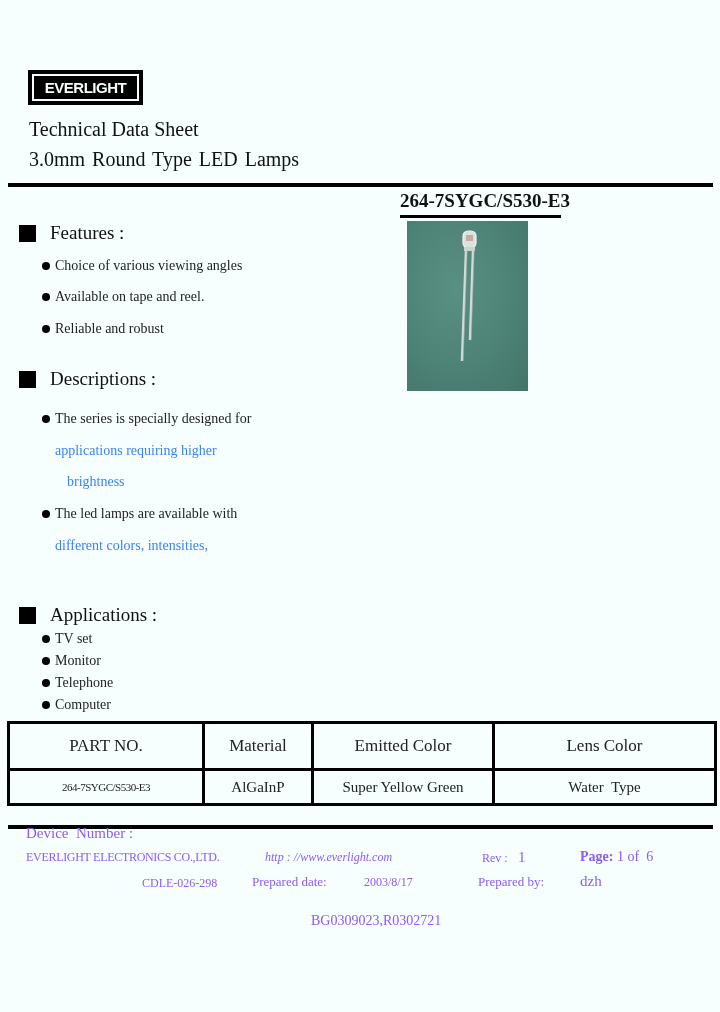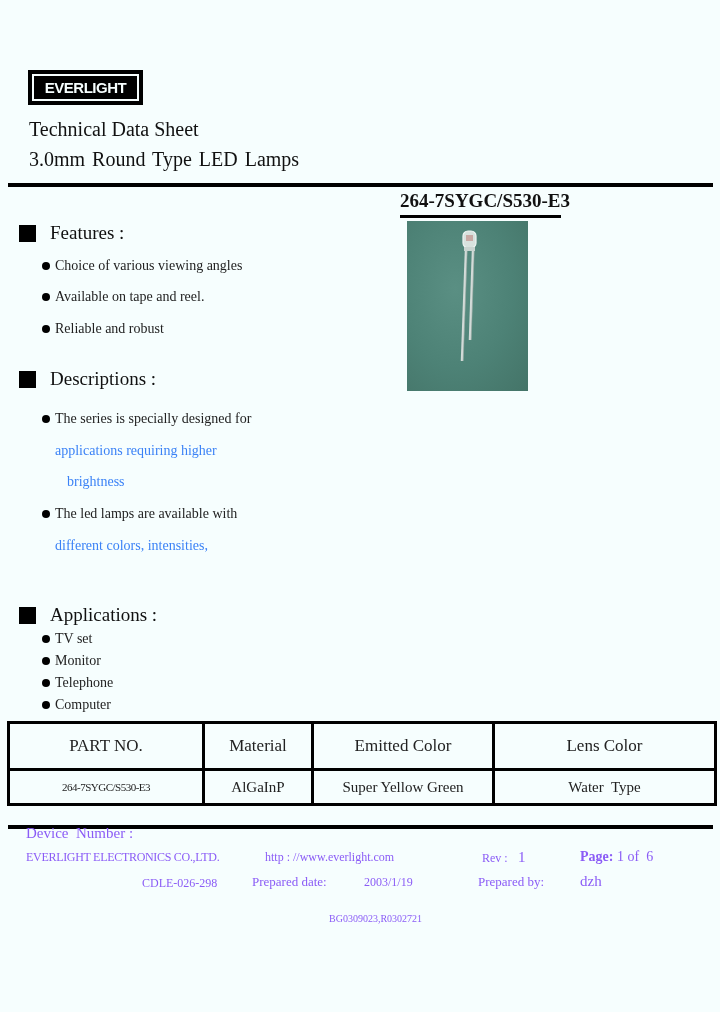--- a/index.html
+++ b/index.html
@@ -148,26 +148,26 @@
     <td>AlGaInP</td>
     <td>Super Yellow Green</td>
     <td style="white-space:pre;">Water  Type</td>
   </tr>
 </tbody>
   </table>
 
 <div class="abs rule" style="left:8px; top:825px; width:705px; height:4px;"></div>
 
 <div class="abs foot" style="left:9px; top:850px; font-size:12px; letter-spacing:-0.3px;">EVERLIGHT ELECTRONICS CO.,LTD.</div>
-<div class="abs foot" style="left:248px; top:850px; font-size:12px;">http : //www.everlight.com</div>
+<div class="abs foot" style="left:248px; top:850px; font-size:12px;font-style:italic;">http : //www.everlight.com</div>
 <div class="abs foot" style="left:465px; top:851px; font-size:12px;">Rev :</div>
 <div class="abs foot" style="left:501px; top:849px; font-size:15px;">1</div>
 <div class="abs foot" style="left:563px; top:849px; font-size:14px; font-weight:bold;">Page:</div>
 <div class="abs foot" style="left:600px; top:849px; font-size:14px; white-space:pre;">1 of  6</div>
 
 <div class="abs foot" style="left:9px; top:825px; font-size:15px; white-space:pre;">Device  Number :</div>
 <div class="abs foot" style="left:125px; top:876px; font-size:12px;">CDLE-026-298</div>
 <div class="abs foot" style="left:235px; top:874px; font-size:13px;">Prepared date:</div>
-<div class="abs foot" style="left:347px; top:875px; font-size:12px;">2003/1/19</div>
+<div class="abs foot" style="left:347px; top:875px; font-size:12px;">2003/8/17</div>
 <div class="abs foot" style="left:461px; top:874px; font-size:13px;">Prepared by:</div>
 <div class="abs foot" style="left:563px; top:873px; font-size:15px;">dzh</div>
 
-<div class="abs foot" style="left:312px; top:913px; font-size:10px;">BG0309023,R0302721</div>
+<div class="abs foot" style="left:294px; top:913px; font-size:14px;">BG0309023,R0302721</div>
 
 </body></html>

